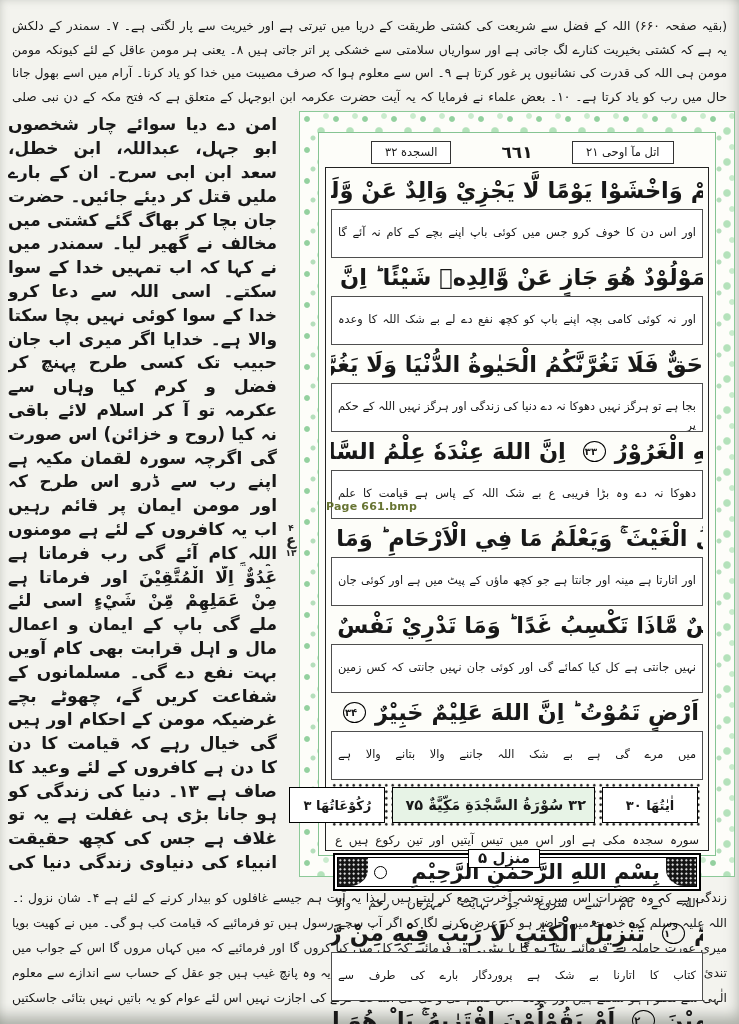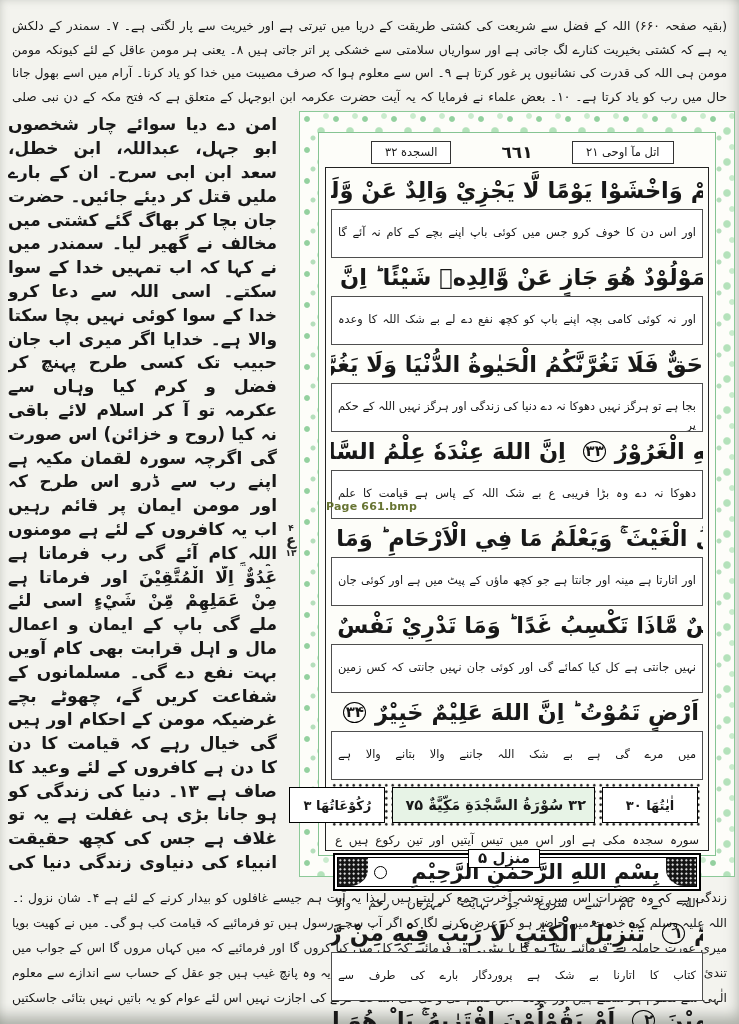--- a/index.html
+++ b/index.html
@@ -25,21 +25,21 @@
   .hdr-box{border:1px solid #333;background:#fff;padding:0 13px;font-size:11.5px;height:21px;line-height:21px;white-space:nowrap;}
   .hdr-num{font-size:17px;font-weight:700;padding:0 4px;line-height:28px;}
   .text-outline{border:1px solid #222;background:#fdfdf9;flex:1;box-sizing:border-box;padding:3px 5px;
     display:flex;flex-direction:column;justify-content:space-between;min-height:0;}
   .rows{display:contents;}
   .qline.arabic{flex:0 0 38px;display:flex;align-items:center;justify-content:center;gap:9px;
     font-size:22.5px;font-weight:700;white-space:nowrap;overflow:hidden;}
   .qline.urdu{flex:0 0 21px;border:1px solid #4e4e4e;background:#fff;font-size:11.3px;line-height:19px;
     padding:13px 6px;text-align:justify;text-align-last:justify;overflow:hidden;}
   .ayah-num{flex:0 0 auto;display:inline-block;min-width:19px;height:19px;border:1.6px solid #000;border-radius:50%;
-    font-size:15px;line-height:19px;text-align:right;font-weight:700;box-sizing:content-box;padding:0 1px;margin-left:8px;}
+    font-size:10px;line-height:19px;text-align:left;font-weight:700;box-sizing:content-box;padding:0 1px;margin-left:8px;}
   
   .banner{flex:0 0 46px;box-sizing:border-box;margin:2px 0;padding:5px;display:flex;gap:7px;align-items:stretch;
     background:radial-gradient(#1c1c1c 1px, rgba(0,0,0,0) 1.5px) 0 0/6.5px 6.5px #fdfdf9;}
   .banner-cell{border:1px solid #000;background:#fff;display:flex;align-items:center;justify-content:center;
     font-size:13px;font-weight:700;white-space:nowrap;padding:0 8px;}
   .banner-cell.side{flex:0 0 auto;min-width:78px;}
   .banner-cell.center{flex:1;background:#e7f3e6;font-size:14.5px;padding-left:12px;}
   .intro-line{flex:0 0 21px;font-size:12px;line-height:21px;text-align:justify;text-align-last:justify;padding:0 4px;overflow:hidden;}
   
   .bismillah{flex:0 0 38px;box-sizing:border-box;margin:2px 2px;border:2px solid #000;position:relative;background:#fff;

